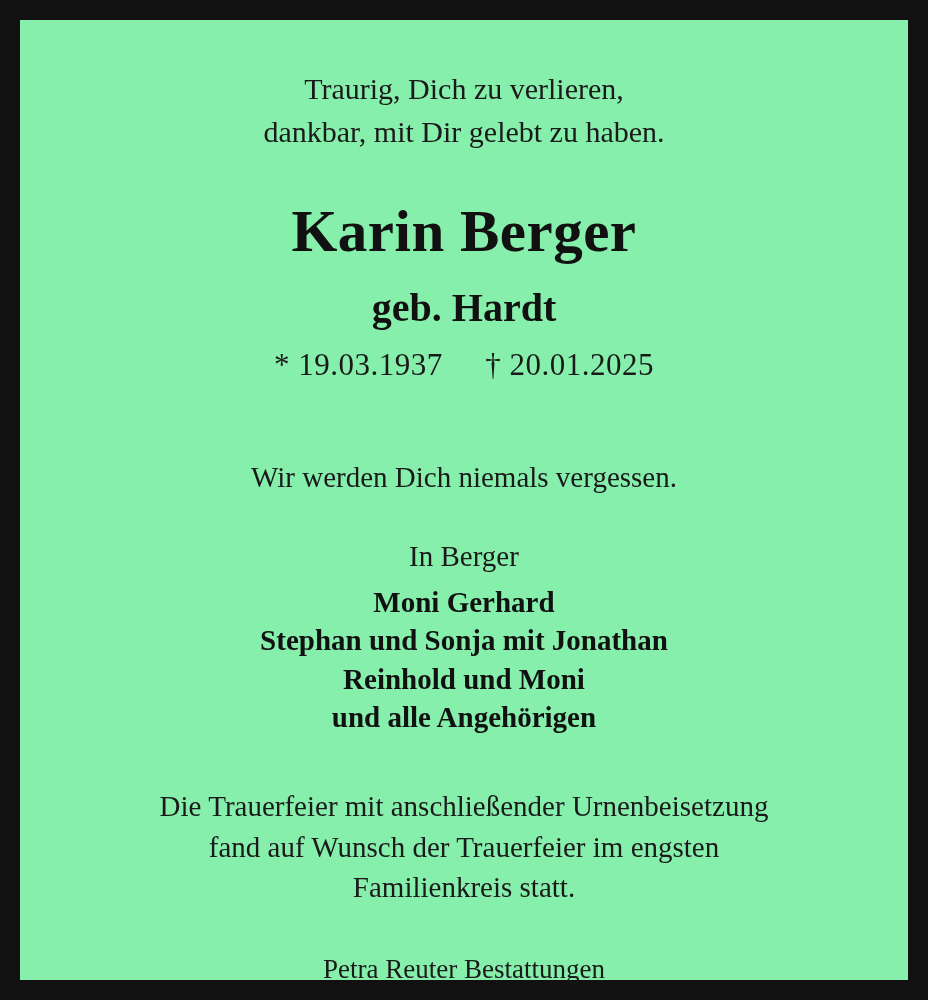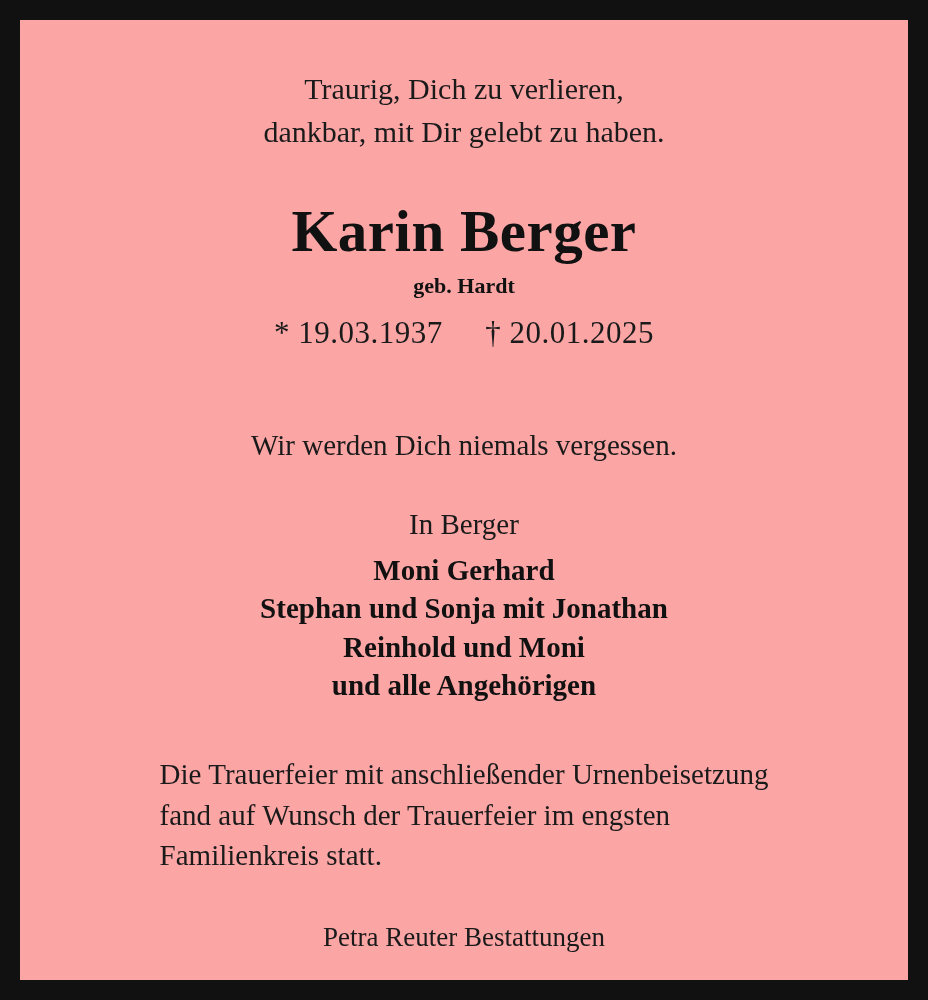--- a/index.html
+++ b/index.html
@@ -12,21 +12,21 @@
     background: #111111;
     font-family: "Liberation Serif", serif;
     overflow: hidden;
   }
   .obituary-card {
     position: absolute;
     left: 20px;
     top: 20px;
     width: 888px;
     height: 960px;
-    background: #fca5a5;
+    background: #86efac;
     box-sizing: border-box;
     display: flex;
     flex-direction: column;
     align-items: center;
     padding-top: 48px;
   }
   .verse {
     text-align: center;
     color: #1a1a1a;
     font-size: 30px;
@@ -41,24 +41,24 @@
   }
   .deceased-name {
     font-size: 59px;
     font-weight: bold;
     color: #111111;
     letter-spacing: 0.5px;
     line-height: 1.05;
     text-align: center;
   }
   .maiden-name {
-    font-size: 22px;
+    font-size: 40px;
     font-weight: bold;
     color: #111111;
-    margin-top: 10px;
+    margin-top: 21px;
   }
   .dates {
     font-size: 31px;
     color: #1a1a1a;
     margin-top: 16px;
     letter-spacing: 0.5px;
   }
   .dates .sep {
     display: inline-block;
     width: 26px;
@@ -79,21 +79,21 @@
     text-align: center;
     margin-top: 10px;
   }
   .survivors div {
     font-size: 29px;
     font-weight: bold;
     color: #111111;
     line-height: 1.32;
   }
   .ceremony {
-    text-align: left;
+    text-align: center;
     color: #1a1a1a;
     font-size: 29px;
     line-height: 1.4;
     margin-top: 50px;
   }
   .ceremony div {
     white-space: pre;
   }
   .funeral-home {
     text-align: center;

